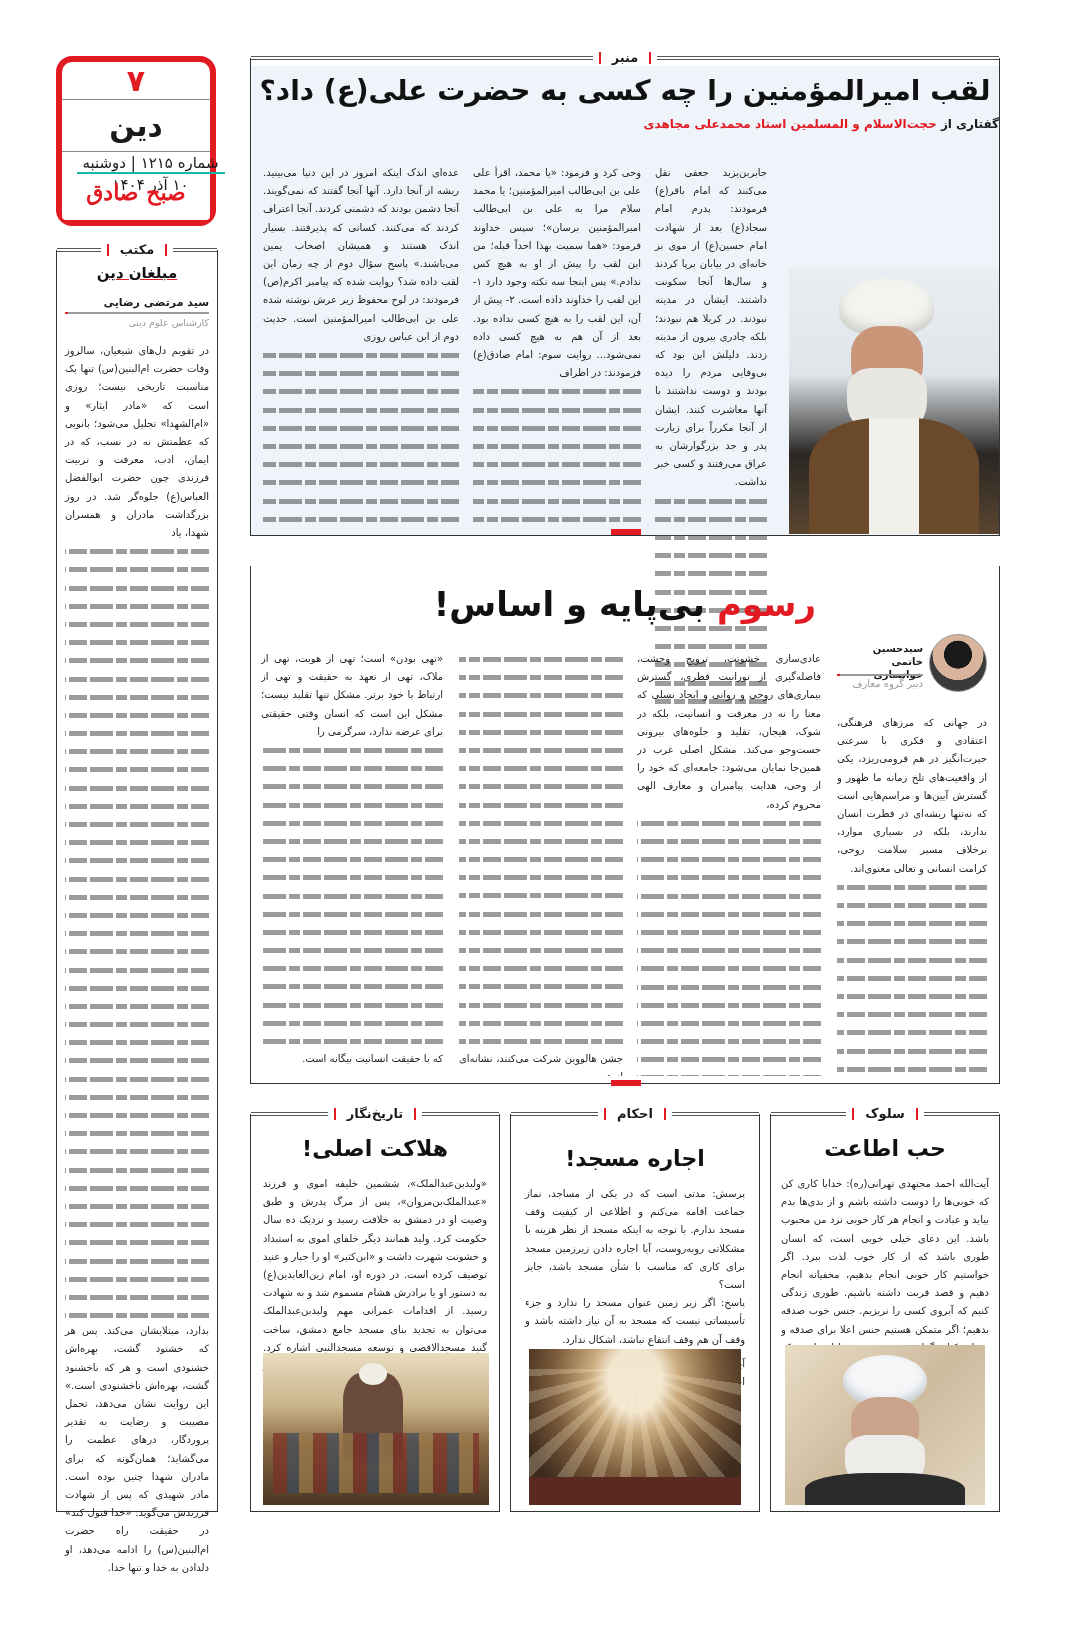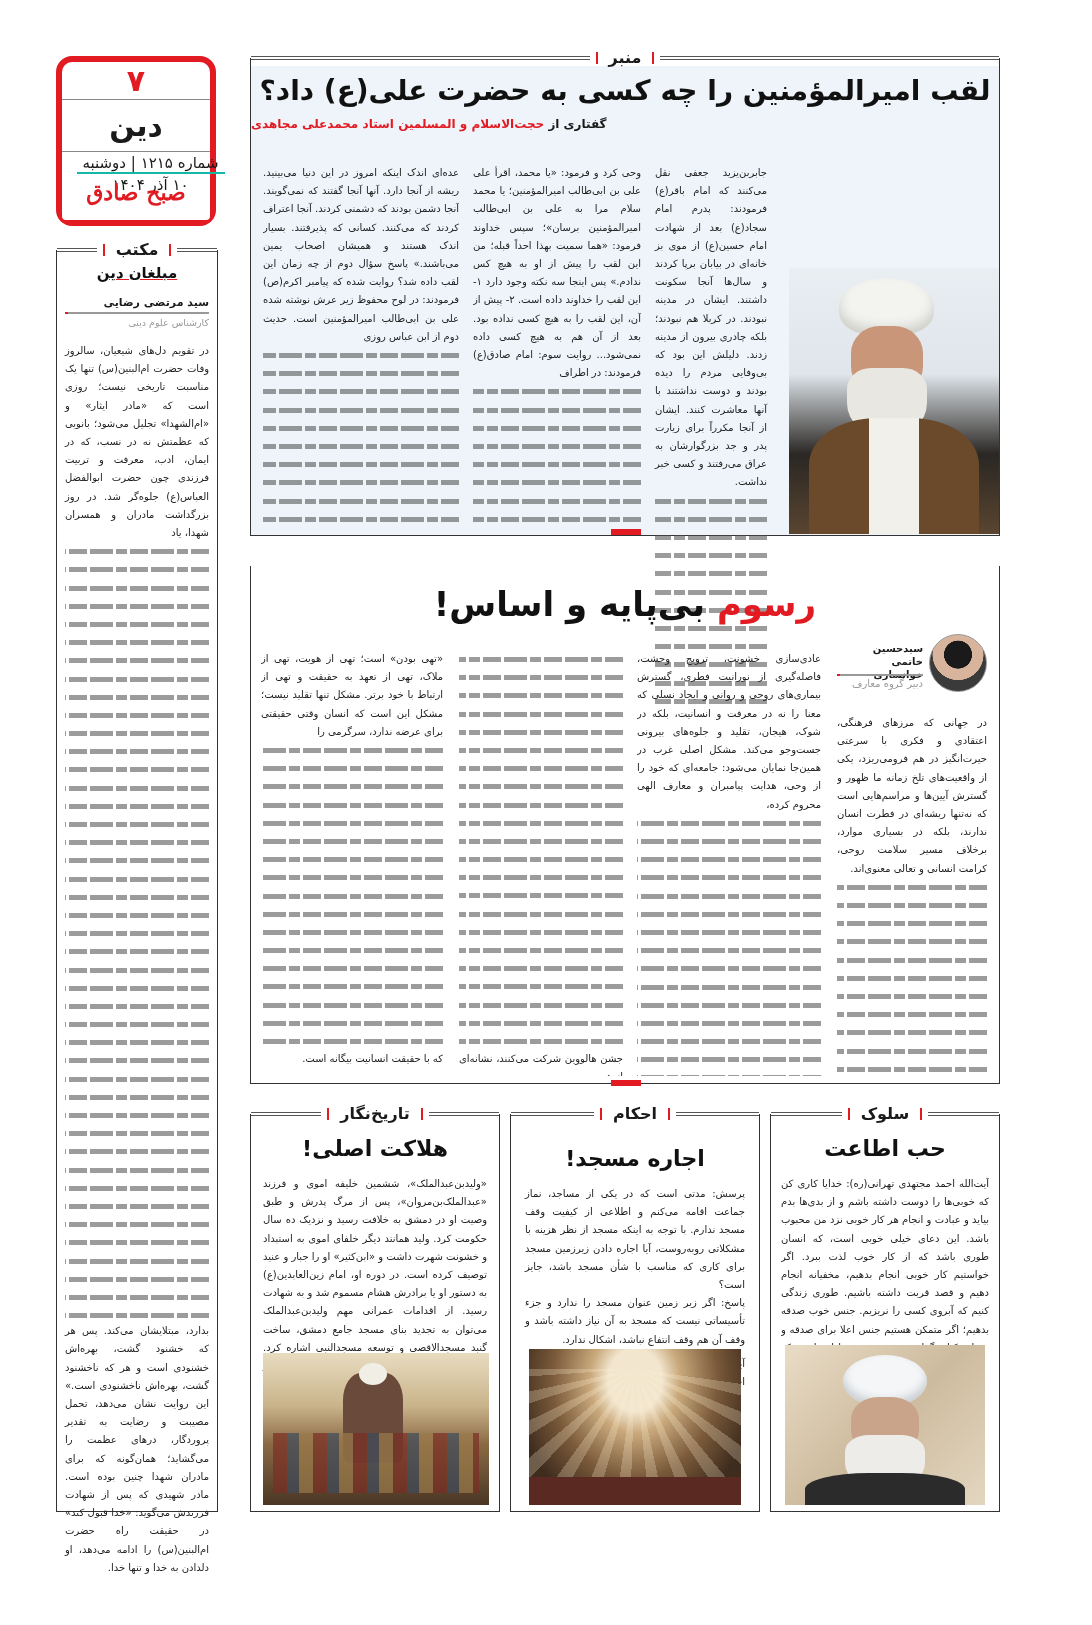--- a/index.html
+++ b/index.html
@@ -10,21 +10,21 @@
   .masthead { position: absolute; left: 56px; top: 56px; width: 160px; height: 170px; background: #e21b23; border-radius: 16px; padding: 6px; }
   .masthead-inner { background: #fff; width: 100%; height: 100%; border-radius: 10px 10px 4px 4px; display: flex; flex-direction: column; align-items: center; }
   .mh-num { color: #e21b23; font-size: 30px; font-weight: bold; height: 38px; line-height: 38px; border-bottom: 1px solid #888; width: 100%; text-align: center; }
   .mh-title { font-size: 30px; font-weight: bold; height: 52px; line-height: 52px; border-bottom: 1px solid #888; width: 100%; text-align: center; }
   .mh-issue { font-size: 15px; height: 22px; line-height: 22px; border-bottom: 2px solid #14b8a6; width: 100%; text-align: center; margin-left: 29px; }
   .mh-logo { color: #e21b23; font-size: 22px; font-weight: bold; font-family: "DejaVu Serif", serif; line-height: 36px; }
 
   .box { position: absolute; border: 1.5px solid #333; border-top: none; }
   .box-head { position: absolute; top: -8px; left: 0; right: 0; height: 16px; display: flex; align-items: center; }
   .box-head .rule { flex: 1; height: 4px; border-top: 1px solid #555; border-bottom: 1px solid #555; }
-  .box-head .label { padding: 0 11px; font-size: 16px; font-weight: bold; white-space: nowrap; border-left: 2px solid #e21b23; border-right: 2px solid #e21b23; margin: 0 6px; line-height: 12px; }
+  .box-head .label { padding: 0 11px; font-size: 13px; font-weight: bold; white-space: nowrap; border-left: 2px solid #e21b23; border-right: 2px solid #e21b23; margin: 0 6px; line-height: 12px; }
 
   .col-text { font-size: 10px; line-height: 18.2px; text-align: justify; color: #222; }
   .filler-lines div { height: 18.2px; border-bottom: 0; position: relative; }
   .filler-lines div::after { content: ""; position: absolute; top: 7px; right: 0; left: 0; height: 5px; background: repeating-linear-gradient(to left, #4a4a4a 0 18px, transparent 18px 21px, #4a4a4a 21px 32px, transparent 32px 35px, #4a4a4a 35px 58px, transparent 58px 61px); opacity: .55; }
 
   .headline { font-weight: bold; text-align: center; color: #111; }
   .red { color: #e21b23; }
   .red-bar { position: absolute; width: 30px; height: 6px; background: #e21b23; }
 
   .photo { position: absolute; overflow: hidden; }
@@ -100,21 +100,21 @@
   <div class="col-text" style="margin:0 8px;">بدارد، مبتلایشان می‌کند. پس هر که خشنود گشت، بهره‌اش خشنودی است و هر که ناخشنود گشت، بهره‌اش ناخشنودی است.» این روایت نشان می‌دهد، تحمل مصیبت و رضایت به تقدیر پروردگار، درهای عظمت را می‌گشاید؛ همان‌گونه که برای مادران شهدا چنین بوده است. مادر شهیدی که پس از شهادت فرزندش می‌گوید: «خدا قبول کند» در حقیقت راه حضرت ام‌البنین(س) را ادامه می‌دهد، او دلدادن به خدا و تنها خدا.</div>
 </div>
 
 <div class="box" style="left:250px; top:58px; width:750px; height:478px; background:#eef4f9;">
   <div class="box-head" style="background:#fff;">
     <div class="rule"></div>
     <div class="label">منبر</div>
     <div class="rule"></div>
   </div>
   <div class="headline" style="margin-top:16px; font-size:28px;">لقب امیرالمؤمنین را چه کسی به حضرت علی(ع) داد؟</div>
-  <div style="text-align:left; font-size:12px; font-weight:bold; margin-top:10px;">
+  <div style="text-align:right; font-size:12px; font-weight:bold; margin-top:10px;">
     <span>گفتاری از</span>
     <span class="red">حجت‌الاسلام و المسلمین استاد محمدعلی مجاهدی</span>
   </div>
 
   <div class="abs col-text" style="right:232px; top:106px; width:112px;">
     <div>جابربن‌یزید جعفی نقل می‌کنند که امام باقر(ع) فرمودند: پدرم امام سجاد(ع) بعد از شهادت امام حسین(ع) از موی بز خانه‌ای در بیابان برپا کردند و سال‌ها آنجا سکونت داشتند. ایشان در مدینه نبودند. در کربلا هم نبودند؛ بلکه چادری بیرون از مدینه زدند. دلیلش این بود که بی‌وفایی مردم را دیده بودند و دوست نداشتند با آنها معاشرت کنند. ایشان از آنجا مکرراً برای زیارت پدر و جد بزرگوارشان به عراق می‌رفتند و کسی خبر نداشت.</div>
     <div class="filler-lines">
         <div></div>
         <div></div>
         <div></div>

